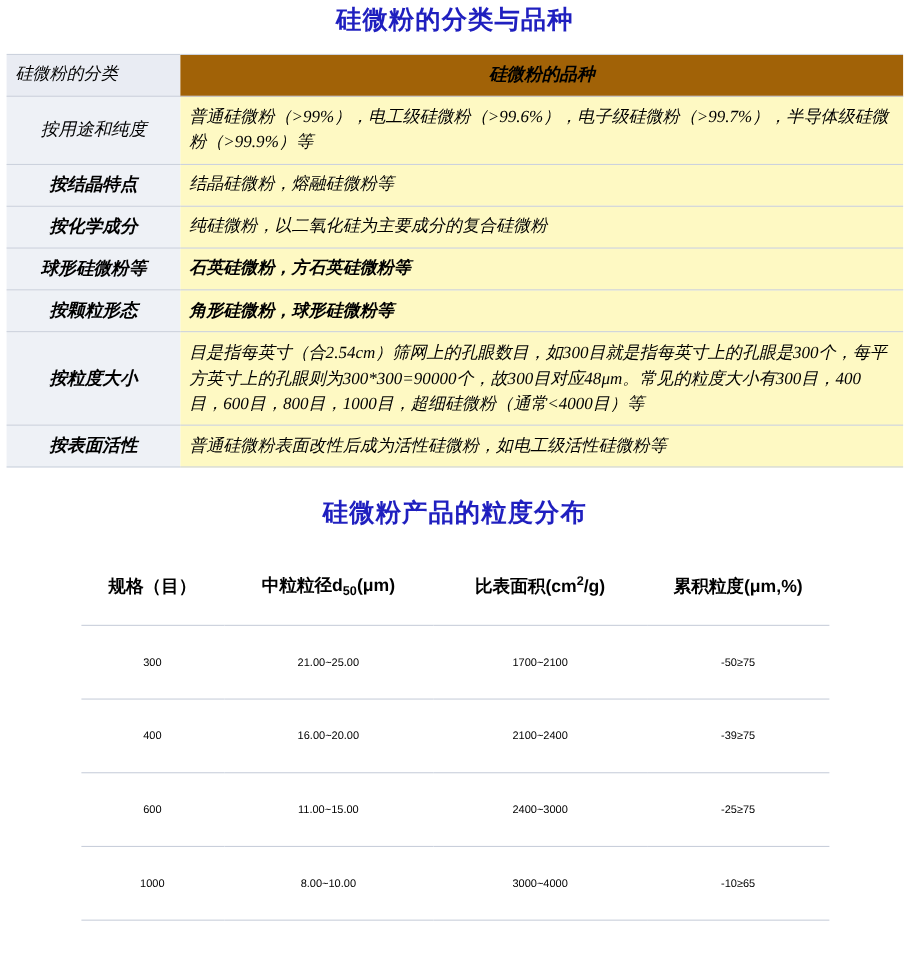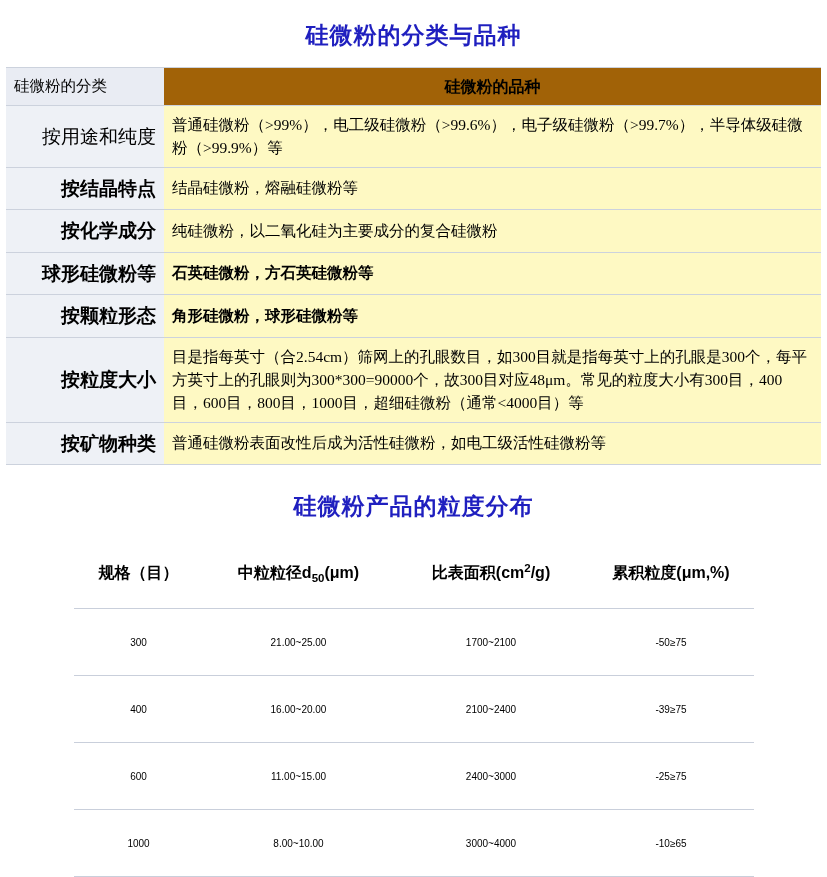--- a/index.html
+++ b/index.html
@@ -23,56 +23,57 @@
 
   
   .doc-title {
     text-align: center;
     color: #1f1fbf;
     font-weight: bold;
     font-size: 23px;
     letter-spacing: 1px;
     font-family: "DejaVu Serif", "Liberation Serif", serif;
   }
-  .title-1 { padding-top: 20px; font-family: Liberation Serif, serif; }
+  .title-1 { padding-top: 2px; font-family: Liberation Serif, serif; }
   .title-2 { padding-top: 26px; padding-bottom: 8px; }
 
   
   .table1 {
     margin: 16px 6px 0 6px;
     width: 815px;
     border-collapse: collapse;
     table-layout: fixed;
   }
   .table1 td, .table1 th {
     vertical-align: middle;
     padding: 7px 8px;
     font-size: 15.5px;
     line-height: 1.45;
+    font-style: italic;
   }
   .table1 .col-a { width: 158px; }
   .table1 .hdr-a {
     background: #e9ecf3;
     font-size: 15.5px;
     font-weight: normal;
     text-align: left;
     color: #000;
   }
   .table1 .hdr-b {
     background: #a16207;
     font-size: 16px;
     font-weight: bold;
     text-align: center;
     color: #000;
   }
   .table1 .cat {
     background: #eef1f6;
     font-weight: bold;
-    font-size: 19px;
-    text-align: right;
+    font-size: 16px;
+    text-align: center;
   }
   .table1 .cat.plain { font-weight: normal; }
   .table1 .val {
     background: #fef9c3;
     text-align: left;
   }
   .table1 .val.bold { font-weight: bold; }
   .table1 tr { border-bottom: 1px solid #ccd2dd; }
   .table1 tr.first { border-top: 1px solid #ccd2dd; }
   .table1 .tall { line-height: 1.5; }
@@ -147,21 +148,21 @@
       </tr>
       <tr>
         <td class="cat">按颗粒形态</td>
         <td class="val bold">角形硅微粉，球形硅微粉等</td>
       </tr>
       <tr>
         <td class="cat">按粒度大小</td>
         <td class="val tall">目是指每英寸（合2.54cm）筛网上的孔眼数目，如300目就是指每英寸上的孔眼是300个，每平方英寸上的孔眼则为300*300=90000个，故300目对应48μm。常见的粒度大小有300目，400目，600目，800目，1000目，超细硅微粉（通常&lt;4000目）等</td>
       </tr>
       <tr>
-        <td class="cat">按矿物种类</td>
+        <td class="cat">按表面活性</td>
         <td class="val">普通硅微粉表面改性后成为活性硅微粉，如电工级活性硅微粉等</td>
       </tr>
     </tbody>
   </table>
 
   <div class="doc-title title-2">硅微粉产品的粒度分布</div>
 
   <div class="wrap2">
     <table class="table2">
       <colgroup>

